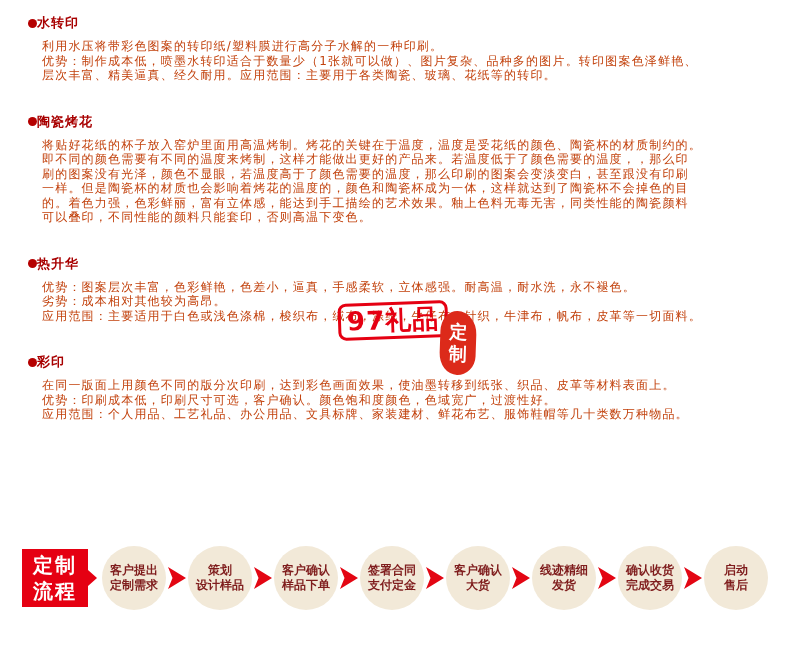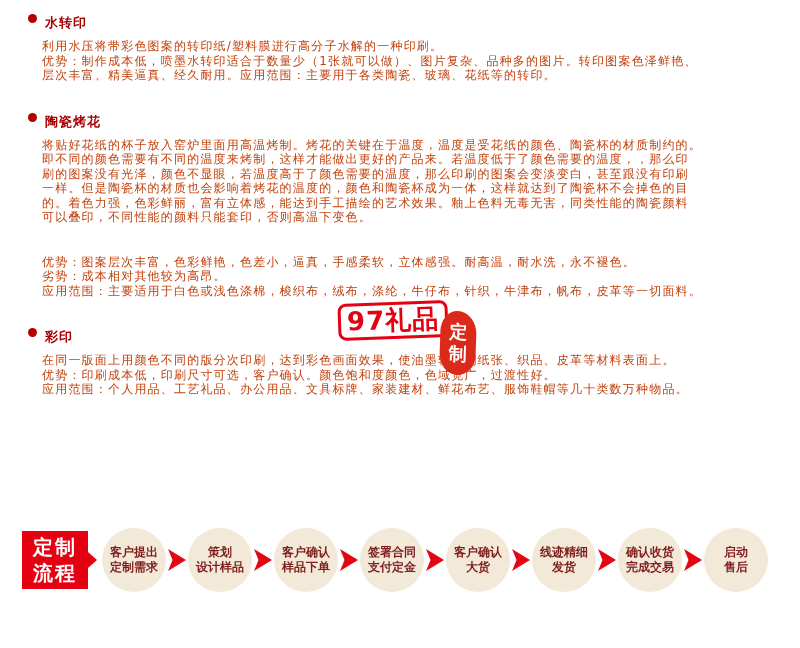--- a/index.html
+++ b/index.html
@@ -2,21 +2,21 @@
 <html><head>
 <meta charset="utf-8">
 <style>
   html,body{margin:0;padding:0;}
   body{
     width:800px;height:648px;background:#ffffff;position:relative;overflow:hidden;
     font-family:"DejaVu Sans","Liberation Sans",sans-serif;
   }
   .content{position:absolute;top:14px;left:28px;right:10px;}
   .section{margin-bottom:30px;}
-  .sec-head{display:flex;gap:8px;margin-bottom:7px;}
+  .sec-head{display:flex;align-items:center;margin-bottom:7px;}
   .bullet{width:9px;height:9px;border-radius:50%;background:#b50000;flex:0 0 auto;}
   .sec-title{font-size:13px;font-weight:bold;color:#a80000;letter-spacing:1px;}
   .sec-body{
     margin-left:14px;font-size:12px;line-height:14.5px;color:#c2410c;
     letter-spacing:1.2px;white-space:pre-line;
   }
   
   .wm-logo{
     position:absolute;left:338px;top:302px;z-index:5;
     border:3px solid #e50012;border-radius:8px;padding:0 6px;
@@ -25,21 +25,21 @@
   }
   .wm-seal{
     position:absolute;left:440px;top:311px;z-index:5;
     width:36px;height:64px;background:#dc2a1a;
     border-radius:46% 54% 50% 50% / 32% 36% 30% 34%;
     display:flex;flex-direction:column;align-items:center;justify-content:center;
     color:#ffffff;font-weight:bold;font-size:18px;line-height:22px;
     transform:rotate(2deg);
   }
   
-  .flow{position:absolute;left:22px;top:528px;width:762px;display:flex;align-items:center;}
+  .flow{position:absolute;left:22px;top:546px;width:762px;display:flex;align-items:center;}
   .flow-label{
     width:66px;height:58px;background:#e50012;color:#ffffff;
     font-size:20px;font-weight:bold;line-height:26px;letter-spacing:2px;
     display:flex;align-items:center;justify-content:center;text-align:center;
     white-space:pre-line;position:relative;margin-right:14px;flex:0 0 auto;
   }
   .flow-label::after{
     content:"";position:absolute;right:-9px;top:50%;transform:translateY(-50%);
     border-top:8px solid transparent;border-bottom:8px solid transparent;
     border-left:9px solid #e50012;
@@ -78,20 +78,24 @@
     </div>
     <div class="sec-body">将贴好花纸的杯子放入窑炉里面用高温烤制。烤花的关键在于温度，温度是受花纸的颜色、陶瓷杯的材质制约的。
 即不同的颜色需要有不同的温度来烤制，这样才能做出更好的产品来。若温度低于了颜色需要的温度，，那么印
 刷的图案没有光泽，颜色不显眼，若温度高于了颜色需要的温度，那么印刷的图案会变淡变白，甚至跟没有印刷
 一样。但是陶瓷杯的材质也会影响着烤花的温度的，颜色和陶瓷杯成为一体，这样就达到了陶瓷杯不会掉色的目
 的。着色力强，色彩鲜丽，富有立体感，能达到手工描绘的艺术效果。釉上色料无毒无害，同类性能的陶瓷颜料
 可以叠印，不同性能的颜料只能套印，否则高温下变色。</div>
   </div>
 
   <div class="section">
+    <div class="sec-head">
+      <span class="bullet"></span>
+      <span class="sec-title">热升华</span>
+    </div>
     <div class="sec-body">优势：图案层次丰富，色彩鲜艳，色差小，逼真，手感柔软，立体感强。耐高温，耐水洗，永不褪色。
 劣势：成本相对其他较为高昂。
 应用范围：主要适用于白色或浅色涤棉，梭织布，绒布，涤纶，牛仔布，针织，牛津布，帆布，皮革等一切面料。</div>
   </div>
 
   <div class="section">
     <div class="sec-head">
       <span class="bullet"></span>
       <span class="sec-title">彩印</span>
     </div>

